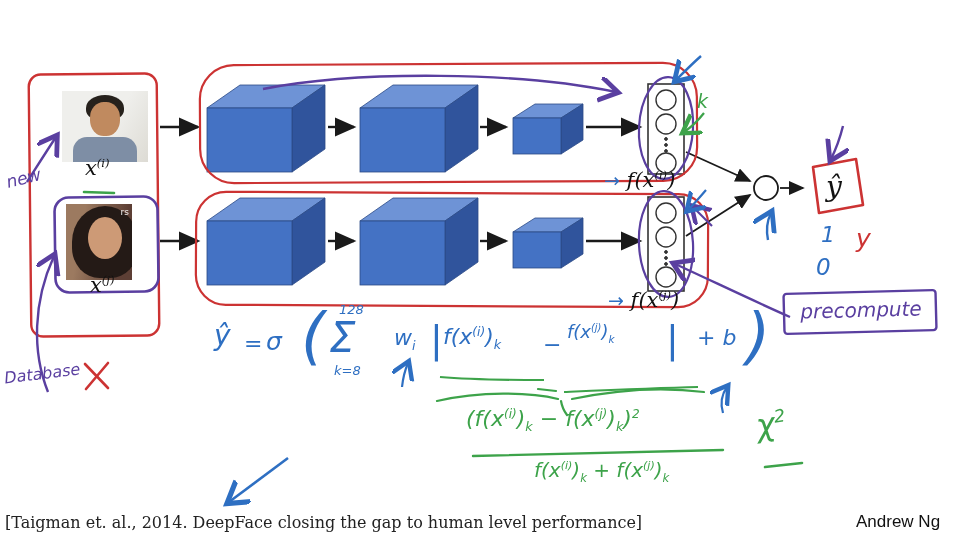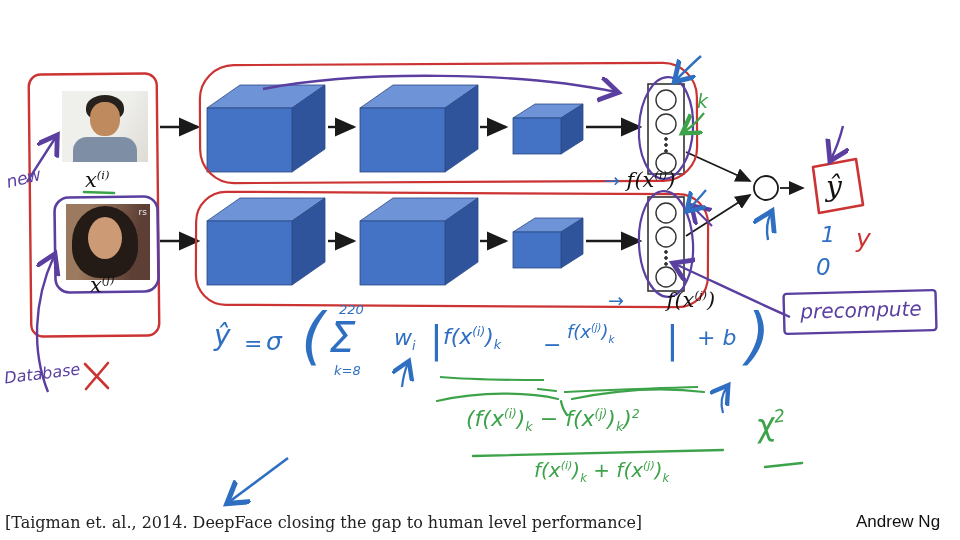--- a/index.html
+++ b/index.html
@@ -114,21 +114,21 @@
       <circle cx="766" cy="188" r="12" fill="#fff"></circle>
       <line x1="780" y1="188" x2="803" y2="188" marker-end="url(#mb)"></line>
     </g>
   </svg>
 
   <div class="photo" style="left:62px;top:91px;width:86px;height:71px;background:linear-gradient(120deg,#efefec 55%,#dddbd4 100%);">
     <div class="hair" style="left:24px;top:4px;width:38px;height:26px;background:#26211c;border-radius:50% 50% 42% 42%;"></div>
     <div class="face" style="left:28px;top:11px;width:30px;height:34px;background:#c08a5f;border-radius:46%;"></div>
     <div class="shirt" style="left:11px;top:46px;width:64px;height:26px;background:#7e8ea5;border-radius:14px 14px 0 0;"></div>
   </div>
-  <div class="photo" style="left:66px;top:204px;width:84px;height:76px;background:linear-gradient(100deg,#9c7a60 25%,#5d3f35 80%);">
+  <div class="photo" style="left:66px;top:204px;width:66px;height:76px;background:linear-gradient(100deg,#9c7a60 25%,#5d3f35 80%);">
     <div class="hair" style="left:6px;top:2px;width:66px;height:72px;background:#241a16;border-radius:50% 50% 42% 42%;"></div>
     <div class="face" style="left:22px;top:13px;width:34px;height:42px;background:#cd9a76;border-radius:50%;"></div>
     <span class="abs" style="right:3px;top:3px;color:#eee;font-size:9px;">rs</span>
   </div>
 
   <svg class="layer" width="960" height="540" viewBox="0 0 960 540">
 
     <g stroke="#cc3333" stroke-width="2.4" fill="none" stroke-linecap="round">
       <rect x="30" y="74" width="128" height="262" rx="12" transform="rotate(-0.6 94 205)"></rect>
     </g>
@@ -174,57 +174,57 @@
     <g stroke="#3da34a" stroke-width="2.2" fill="none" stroke-linecap="round">
       <path d="M437,401 C480,391 530,392 558,399"></path>
       <path d="M572,399 C620,389 665,387 704,392"></path>
       <path d="M561,401 C562,407 564,411 567,415"></path>
     </g>
     <path d="M473,456 L723,450" stroke="#3da34a" stroke-width="2.4" stroke-linecap="round"></path>
     <path d="M765,467 L802,463" stroke="#3da34a" stroke-width="2.6" stroke-linecap="round"></path>
   </svg>
 
 
-  <div class="abs serif mathlbl" style="left:85px;top:168px;">
+  <div class="abs serif mathlbl" style="left:85px;top:156px;">
     <span>x</span><sup class="sp">(i)</sup>
   </div>
   <div class="abs serif mathlbl" style="left:90px;top:273px;">
     <span>x</span><sup class="sp">(j)</sup>
   </div>
 
   <div class="abs hand purple" style="left:6px;top:168px;font-size:17px;transform:rotate(-14deg);">new</div>
   <div class="abs hand purple" style="left:4px;top:364px;font-size:16px;transform:rotate(-7deg);">Database</div>
 
   <div class="abs" style="left:604px;top:168px;font-size:21px;text-align:center;">
     <span class="blue" style="font-size:19px;">→</span>
     <span class="serif" style="font-style:italic;color:#111;">
       <span>f(x</span><sup class="sp">(i)</sup><span>)</span>
     </span>
   </div>
   <div class="abs" style="left:608px;top:288px;font-size:21px;">
     <span class="blue" style="font-size:19px;">→</span>
-    <span class="serif" style="font-style:italic;color:#111;margin-left:36px;">
+    <span class="serif" style="font-style:italic;color:#111;">
       <span>f(x</span><sup class="sp">(j)</sup><span>)</span>
     </span>
   </div>
 
   <div class="abs green hand" style="left:697px;top:90px;font-size:19px;">k</div>
 
   <div class="abs serif" style="left:826px;top:170px;font-size:28px;font-style:italic;color:#111;">ŷ</div>
   <div class="abs blue hand" style="left:821px;top:222px;font-size:22px;">1</div>
   <div class="abs red hand" style="left:856px;top:224px;font-size:25px;">y</div>
   <div class="abs blue hand" style="left:816px;top:254px;font-size:23px;">0</div>
   <div class="abs purple hand" style="left:792px;top:298px;width:138px;text-align:center;font-size:20px;transform:rotate(-1.5deg);">precompute</div>
 
   <div>
     <span class="fm" style="left:214px;top:322px;font-size:28px;">ŷ</span>
     <span class="fm" style="left:244px;top:333px;font-size:22px;">=</span>
     <span class="fm" style="left:266px;top:329px;font-size:25px;">σ</span>
     <span class="fm" style="left:301px;top:305px;font-size:62px;font-weight:200;">(</span>
-    <span class="fm" style="left:339px;top:303px;font-size:13px;">220</span>
+    <span class="fm" style="left:339px;top:303px;font-size:13px;">128</span>
     <span class="fm" style="left:329px;top:317px;font-size:42px;">Σ</span>
     <span class="fm" style="left:334px;top:364px;font-size:13px;">k=8</span>
     <span class="fm" style="left:394px;top:327px;font-size:22px;">
       <span>w</span><sub class="sb">i</sub>
     </span>
     <span class="fm" style="left:430px;top:320px;font-size:38px;font-weight:200;">|</span>
     <span class="fm" style="left:443px;top:326px;font-size:22px;">
       <span>f(x</span><sup class="sp">(i)</sup><span>)</span><sub class="sb">k</sub>
     </span>
     <span class="fm" style="left:543px;top:334px;font-size:22px;">−</span>

